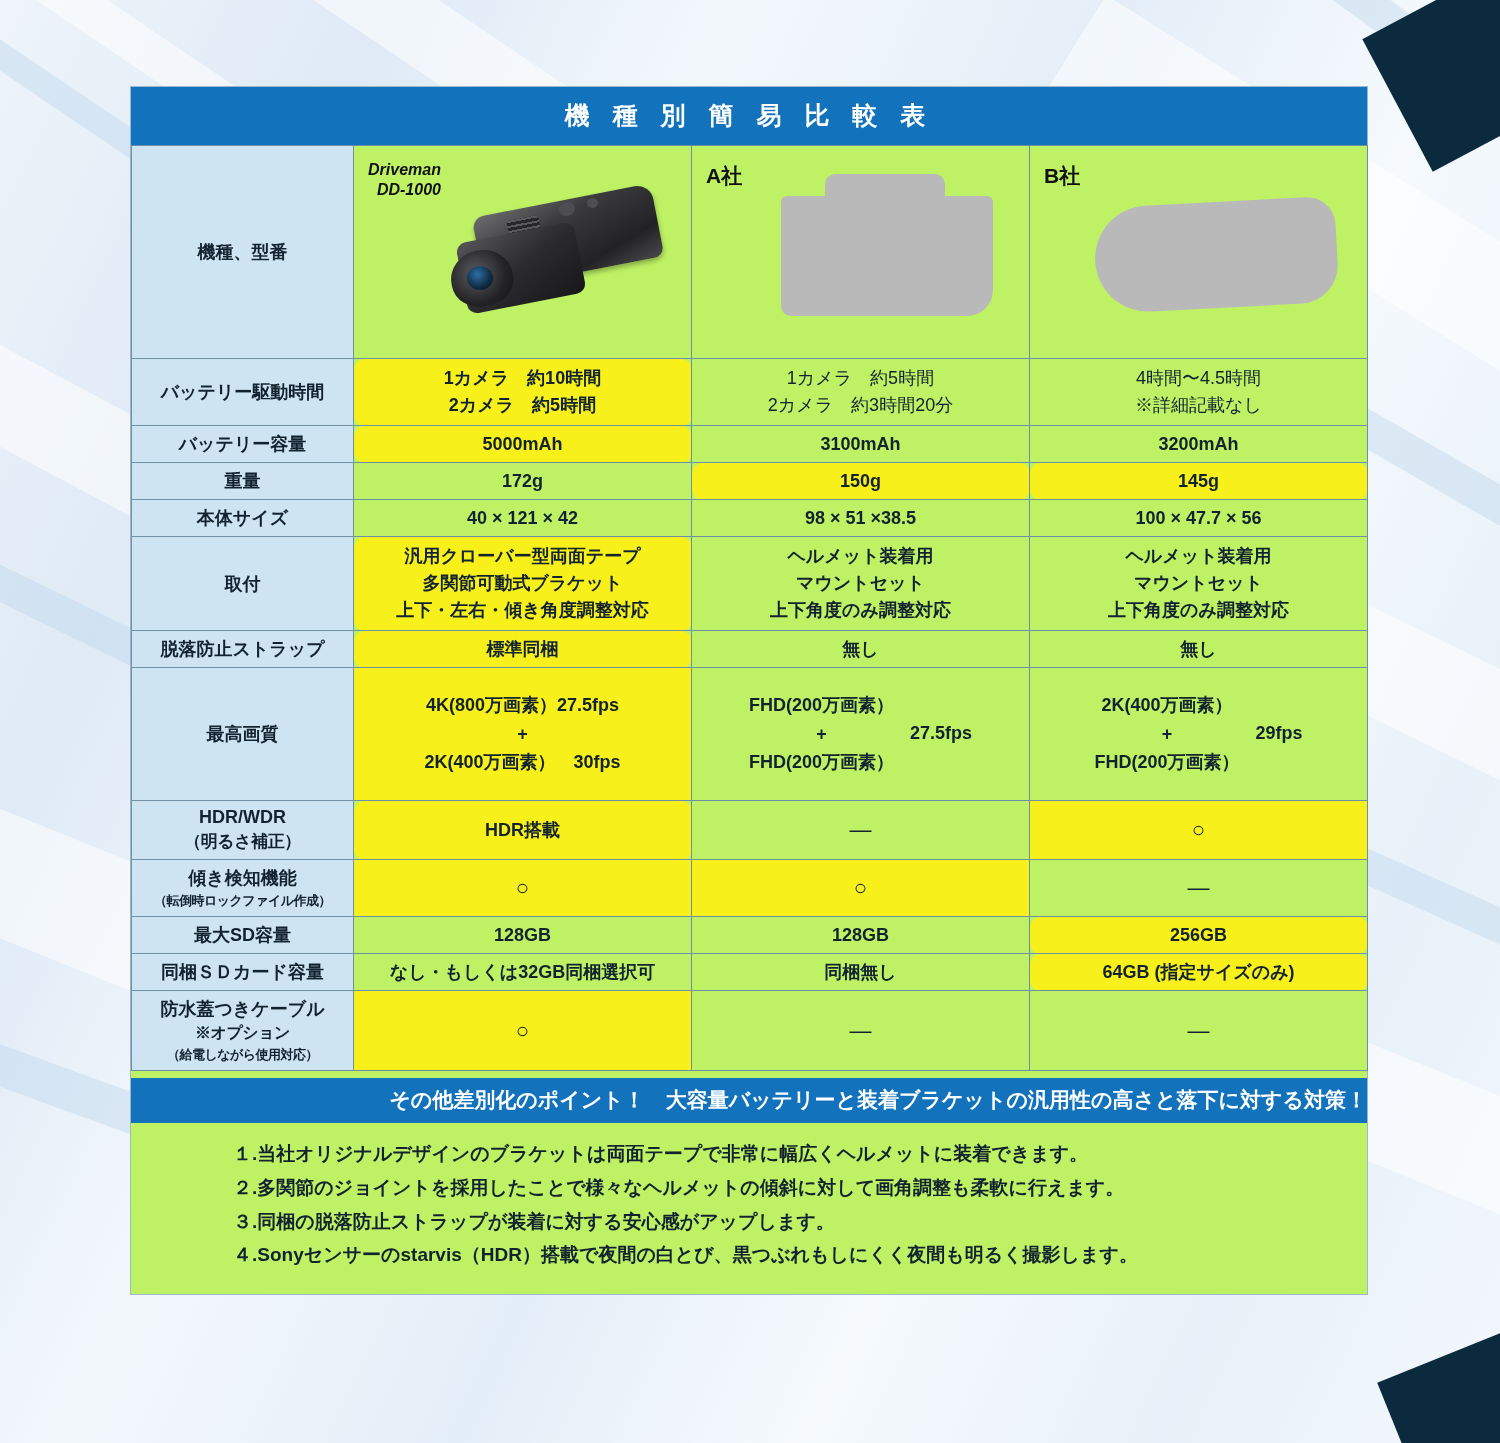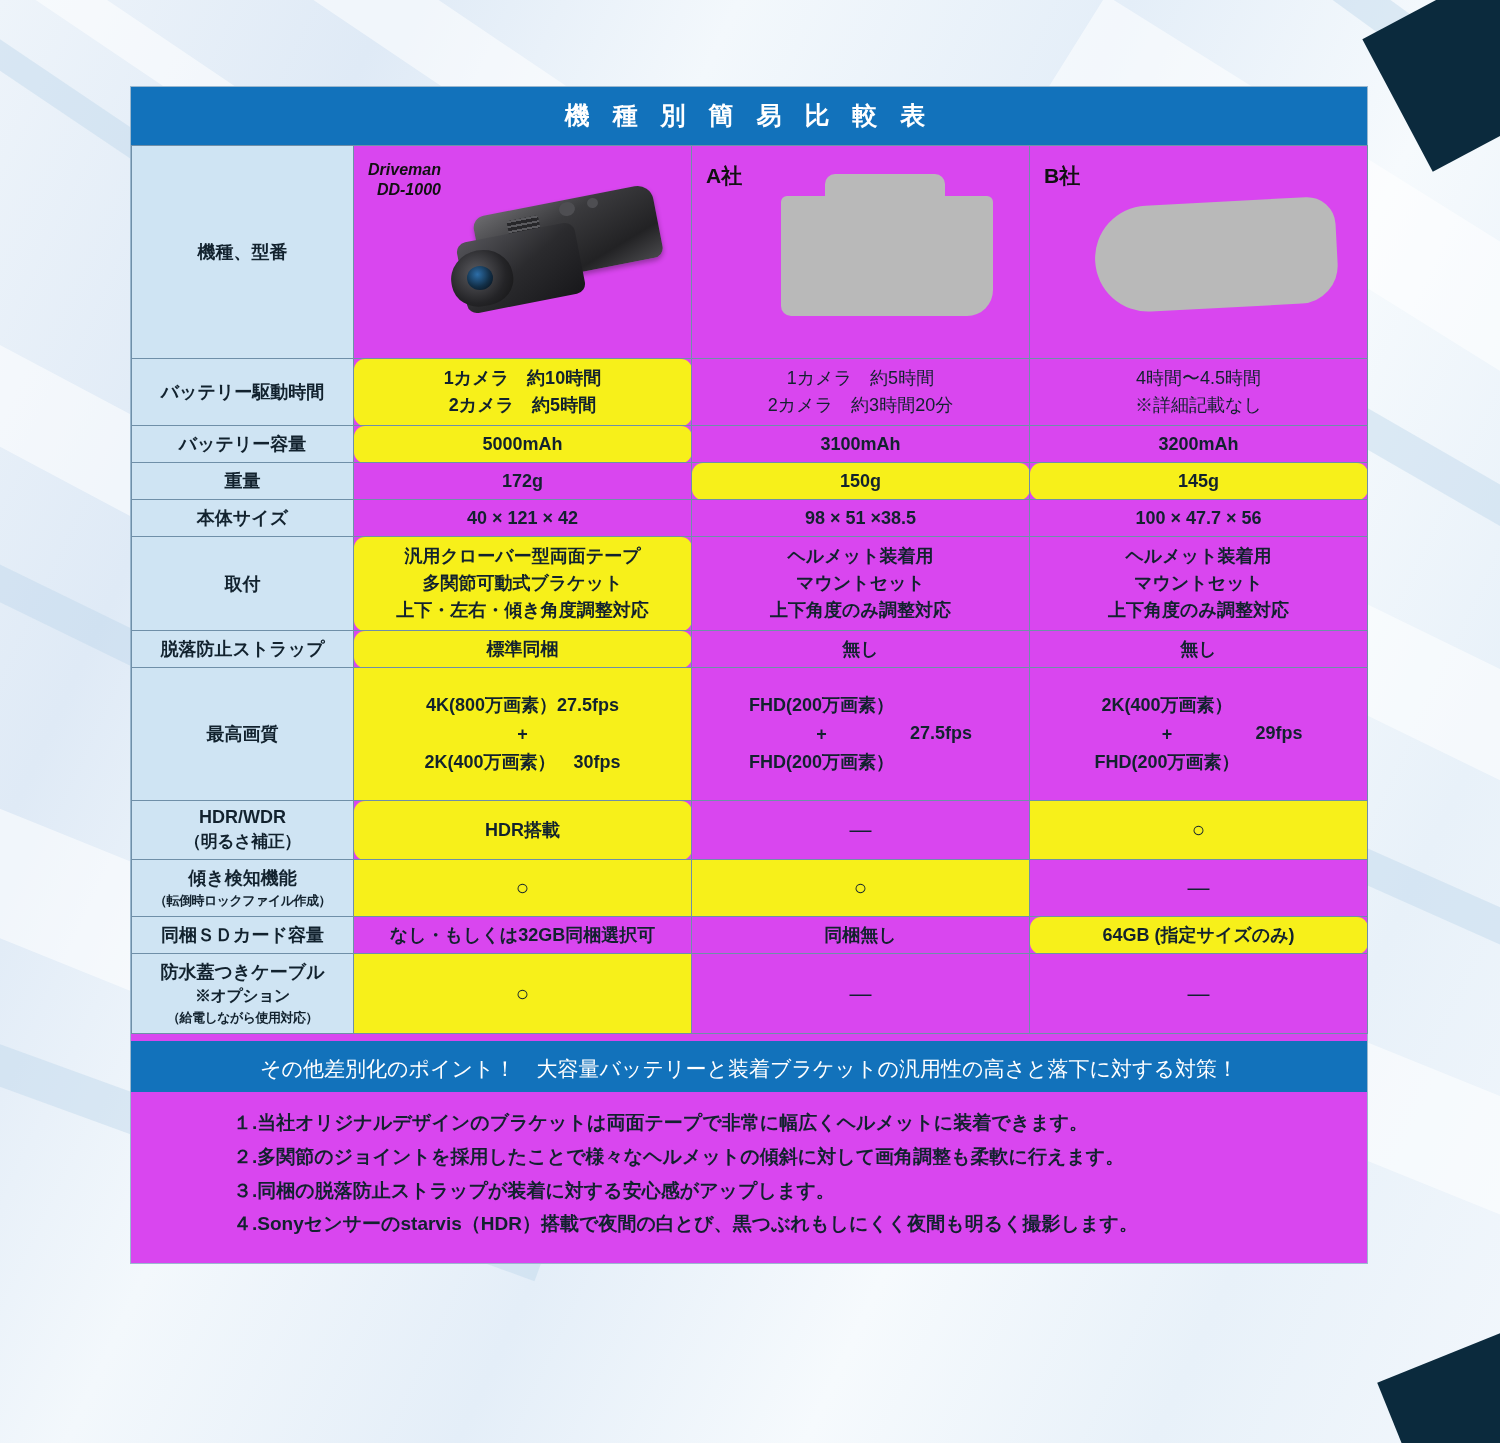--- a/index.html
+++ b/index.html
@@ -37,21 +37,21 @@
     position: absolute;
     background: #0b2a3d;
   }
 
   
   #sheet {
     position: absolute;
     left: 130px;
     top: 86px;
     width: 1238px;
-    background: #d946ef;
+    background: #bef264;
     border: 1px solid #9bb8cf;
     box-sizing: border-box;
     padding: 0;
   }
 
   .title-bar {
     background: #1272bb;
     color: #ffffff;
     font-size: 25px;
     font-weight: bold;
@@ -210,23 +210,23 @@
     justify-content: center;
     gap: 16px;
   }
   .q-stack div { line-height: 1.6; }
 
   
   .points-bar {
     background: #1272bb;
     color: #fff;
     font-size: 21px;
-    font-weight: normal;
-    text-align: center;
-    padding: 14px 0 9px 0;
+    font-weight: bold;
+    text-align: right;
+    padding: 8px 0 9px 0;
     margin-top: 7px;
   }
   .points-list {
     padding: 14px 0 22px 62px;
   }
   .points-list div {
     font-size: 19px;
     font-weight: bold;
     color: #12222e;
     line-height: 1.78;
@@ -402,20 +402,26 @@
       <tr>
         <td class="rowhead">
           <span>傾き検知機能</span>
           <span class="sub">（転倒時ロックファイル作成）</span>
         </td>
         <td class="hl" style="font-size:22px">○</td>
         <td class="hl" style="font-size:22px">○</td>
         <td style="font-size:22px">—</td>
       </tr>
 
+      <tr>
+        <td class="rowhead">最大SD容量</td>
+        <td class="big">128GB</td>
+        <td class="big">128GB</td>
+        <td class="hl big">256GB</td>
+      </tr>
 
       <tr>
         <td class="rowhead">同梱ＳＤカード容量</td>
         <td class="big">なし・もしくは32GB同梱選択可</td>
         <td class="big">同梱無し</td>
         <td class="hl big">64GB (指定サイズのみ)</td>
       </tr>
 
       <tr>
         <td class="rowhead">

